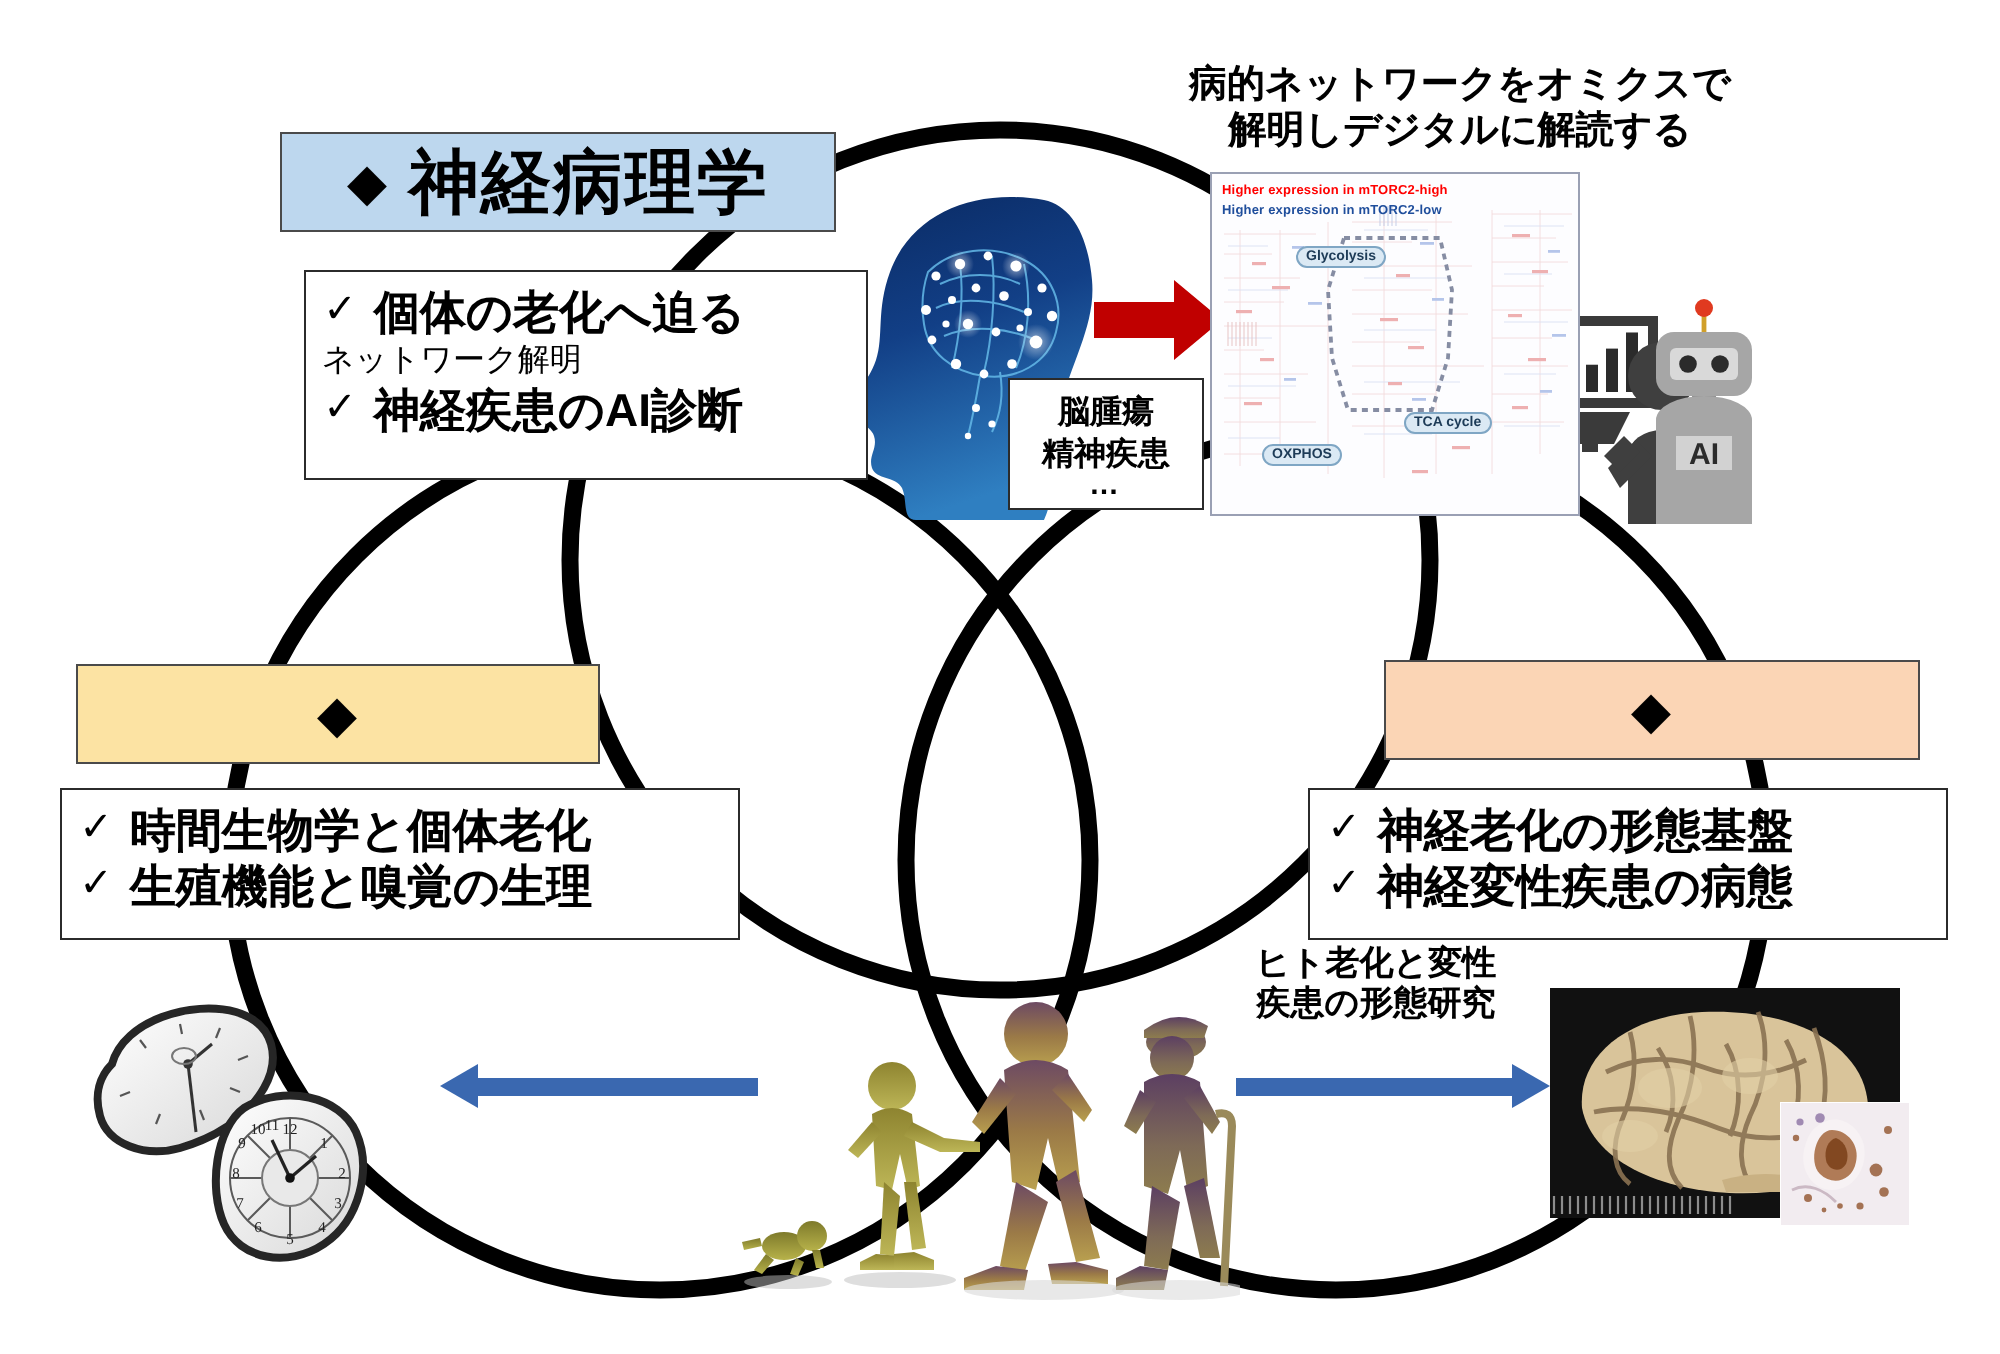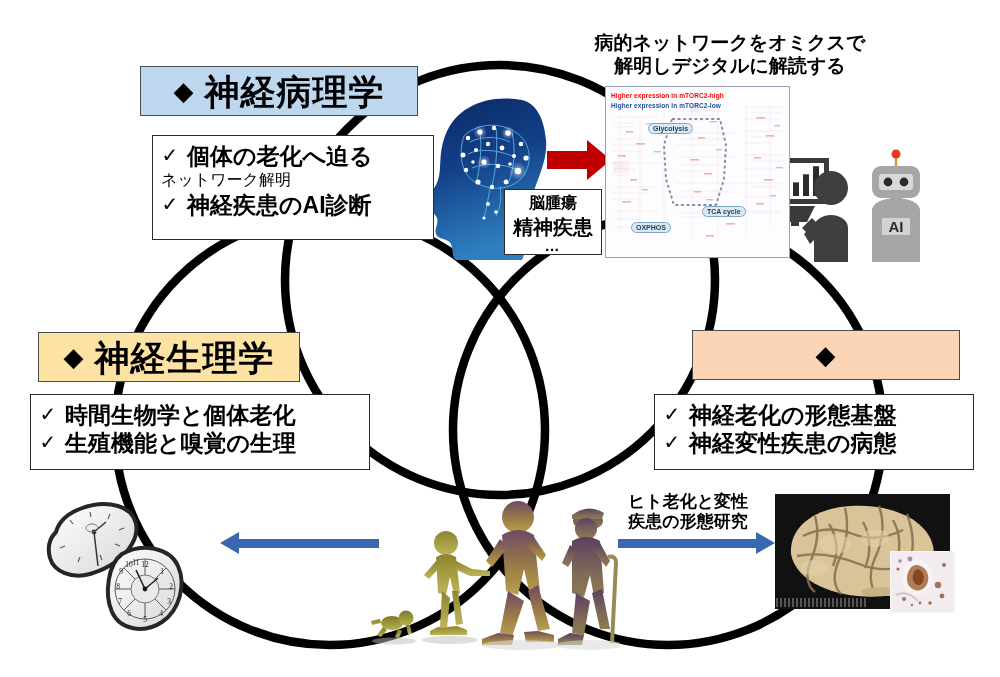--- a/index.html
+++ b/index.html
@@ -131,21 +131,21 @@
   </div>
 
   <div class="ic" style="left:545px;top:138px;width:68px;height:44px;">
     <svg viewBox="0 0 68 44" width="68" height="44">
       <path d="M2 13 L42 13 L42 2 L66 22 L42 42 L42 31 L2 31 Z" fill="#c00000"></path>
     </svg>
   </div>
 
   <div class="callout" style="left:504px;top:189px;width:98px;height:66px;">
     <div style="font-size:16px;">脳腫瘍</div>
-    <div style="font-size:20px;">精神疾患</div>
+    <div style="font-size:16px;">精神疾患</div>
     <div style="font-size:15px;letter-spacing:2px;line-height:.7;">…</div>
   </div>
 
   <div class="panel" style="left:605px;top:86px;width:185px;height:172px;">
 
     <svg viewBox="0 0 185 172" width="185" height="172" style="position:absolute;left:0;top:0;opacity:.5;">
       <g stroke="#e8b9b9" stroke-width="0.45" fill="none">
         <path d="M6 30 H52 M6 40 H30 M6 52 H44 M6 64 H36 M6 76 H58 M6 88 H26 M6 100 H48 M6 112 H34 M6 124 H52 M6 140 H40"></path>
         <path d="M70 24 H120 M70 34 H100 M70 46 H130 M70 58 H110 M70 70 H128 M70 84 H104 M70 96 H136 M70 110 H112 M70 126 H132"></path>
         <path d="M140 20 H180 M140 32 H172 M140 44 H178 M140 56 H166 M140 68 H180 M140 82 H170 M140 96 H178 M140 110 H168 M140 124 H176"></path>
@@ -222,21 +222,21 @@
 
   <div class="ic" style="left:800px;top:166px;width:56px;height:96px;">
     <svg viewBox="0 0 56 96" width="56" height="96">
       <circle cx="31" cy="22" r="17" fill="#3f3f3f"></circle>
       <path d="M14 62 a17 13 0 0 1 34 0 L48 96 L14 96 Z" fill="#3f3f3f"></path>
       <path d="M18 54 L4 68 L10 78 L26 62 Z" fill="#3f3f3f"></path>
       <path d="M2 62 L12 52 L20 60 L10 70 Z" fill="#3f3f3f"></path>
     </svg>
   </div>
 
-  <div class="ic" style="left:860px;top:148px;width:72px;height:114px;">
+  <div class="ic" style="left:816px;top:148px;width:72px;height:114px;">
     <svg viewBox="0 0 72 114" width="72" height="114">
       <line x1="36" y1="8" x2="36" y2="18" stroke="#d1a02a" stroke-width="2.4"></line>
       <circle cx="36" cy="6" r="4.5" fill="#e03a20"></circle>
       <rect x="12" y="18" width="48" height="32" rx="9" fill="#a6a6a6"></rect>
       <rect x="19" y="26" width="34" height="16" rx="3" fill="#d9d9d9"></rect>
       <circle cx="28" cy="34" r="4.4" fill="#2b2b2b"></circle>
       <circle cx="44" cy="34" r="4.4" fill="#2b2b2b"></circle>
       <rect x="30" y="50" width="12" height="6" fill="#8c8c8c"></rect>
       <path d="M12 62 a24 12 0 0 1 48 0 L60 114 L12 114 Z" fill="#a6a6a6"></path>
       <rect x="22" y="70" width="28" height="17" fill="#d2d2d2"></rect>
@@ -256,21 +256,20 @@
     </div>
     <div class="cont">ネットワーク解明</div>
     <div class="li">
       <span class="ck">✓</span>
       <span class="tx">神経疾患のAI診断</span>
     </div>
   </div>
 
   <div class="titlebox" style="left:38px;top:332px;width:262px;height:50px;background:#fce3a3;">
     <span class="dia">◆</span>
-    <span class="tt">神経生理学</span>
   </div>
 
   <div class="listbox" style="left:30px;top:394px;width:340px;height:76px;">
     <div class="li">
       <span class="ck">✓</span>
       <span class="tx">時間生物学と個体老化</span>
     </div>
     <div class="li">
       <span class="ck">✓</span>
       <span class="tx">生殖機能と嗅覚の生理</span>
@@ -287,21 +286,21 @@
       <span class="tx">神経老化の形態基盤</span>
     </div>
     <div class="li">
       <span class="ck">✓</span>
       <span class="tx">神経変性疾患の病態</span>
     </div>
   </div>
 
   <div class="harrow left" style="left:239px;top:539px;width:140px;"></div>
 
-  <div class="caption" style="left:608px;top:492px;width:160px;font-size:17px;">
+  <div class="caption" style="left:608px;top:472px;width:160px;font-size:17px;">
     <div>ヒト老化と変性</div>
     <div>疾患の形態研究</div>
   </div>
   <div class="harrow right" style="left:618px;top:539px;width:138px;"></div>
 
   <div class="ic" style="left:32px;top:492px;width:160px;height:150px;">
     <svg viewBox="0 0 160 150" width="160" height="150">
       <defs>
         <linearGradient id="cg" x1="0" y1="0" x2="1" y2="1">
           <stop offset="0" stop-color="#ffffff"></stop>

